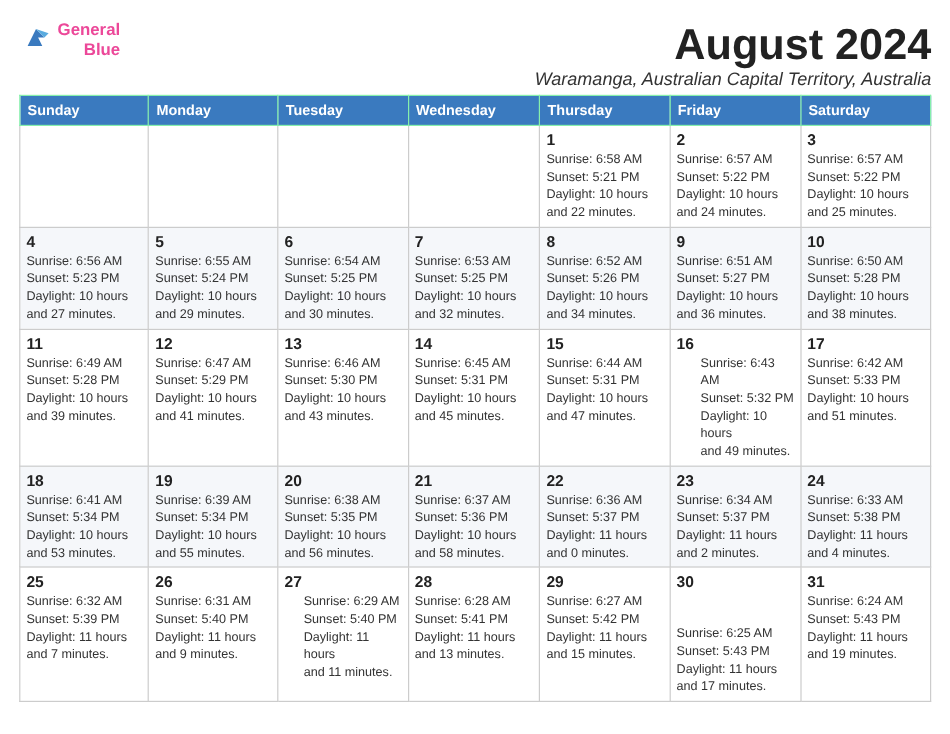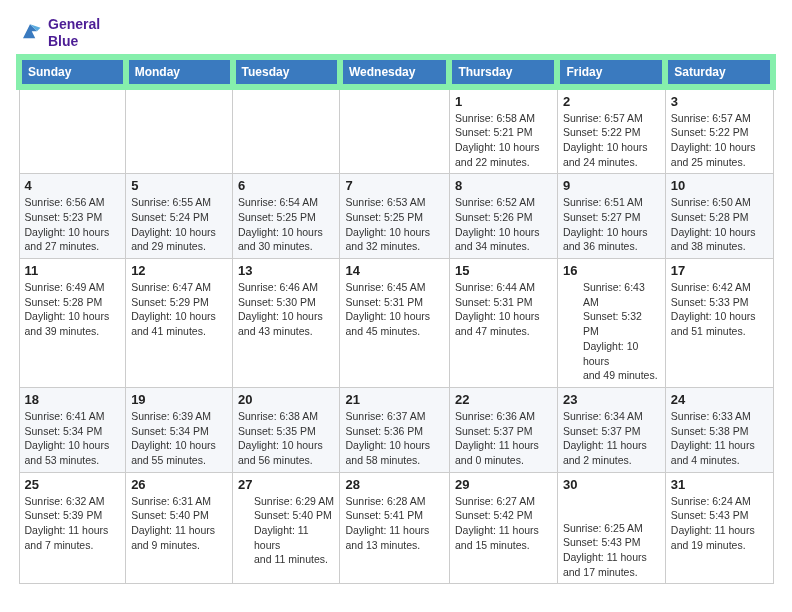--- a/index.html
+++ b/index.html
@@ -17,22 +17,23 @@
       margin-bottom: 4px;
     }
     .logo {
       display: flex;
       align-items: center;
       gap: 4px;
     }
     .logo-text {
       font-size: 14px;
       font-weight: bold;
-      color: #4c1d95;
+      color: #ec4899;
       line-height: 1.2;
+      text-align: right;
     }
     .logo-bird {
       width: 28px;
       height: 28px;
     }
     .title-block {
       text-align: right;
     }
     .month-title {
       font-size: 36px;
@@ -51,21 +52,21 @@
     }
     .calendar thead tr {
       background-color: #3a7abf;
     }
     .calendar thead th {
       color: #fff;
       font-weight: bold;
       font-size: 12px;
       padding: 5px 6px;
       text-align: left;
-      border: 6px solid #86efac;
+      border: 1px solid #86efac;
     }
     .calendar tbody td {
       vertical-align: top;
       padding: 4px 5px;
       border: 1px solid #ccc;
       min-height: 70px;
       height: 80px;
       width: 113px;
       background: #fff;
     }
@@ -93,20 +94,24 @@
   <div class="logo">
     <svg class="logo-bird" viewBox="0 0 32 32" xmlns="http://www.w3.org/2000/svg">
       <polygon points="8,22 16,6 24,14 18,14 22,22" fill="#3a7abf"></polygon>
       <polygon points="16,6 28,10 24,14" fill="#5aabdf"></polygon>
     </svg>
     <div class="logo-text">
       <span>General</span><br>
       <span>Blue</span>
     </div>
   </div>
+  <div class="title-block">
+    <div class="month-title">August 2024</div>
+    <div class="subtitle">Waramanga, Australian Capital Territory, Australia</div>
+  </div>
 </div>
 
 <table class="calendar">
   <thead>
     <tr>
     <th>Sunday</th>
         <th>Monday</th>
         <th>Tuesday</th>
         <th>Wednesday</th>
         <th>Thursday</th>

